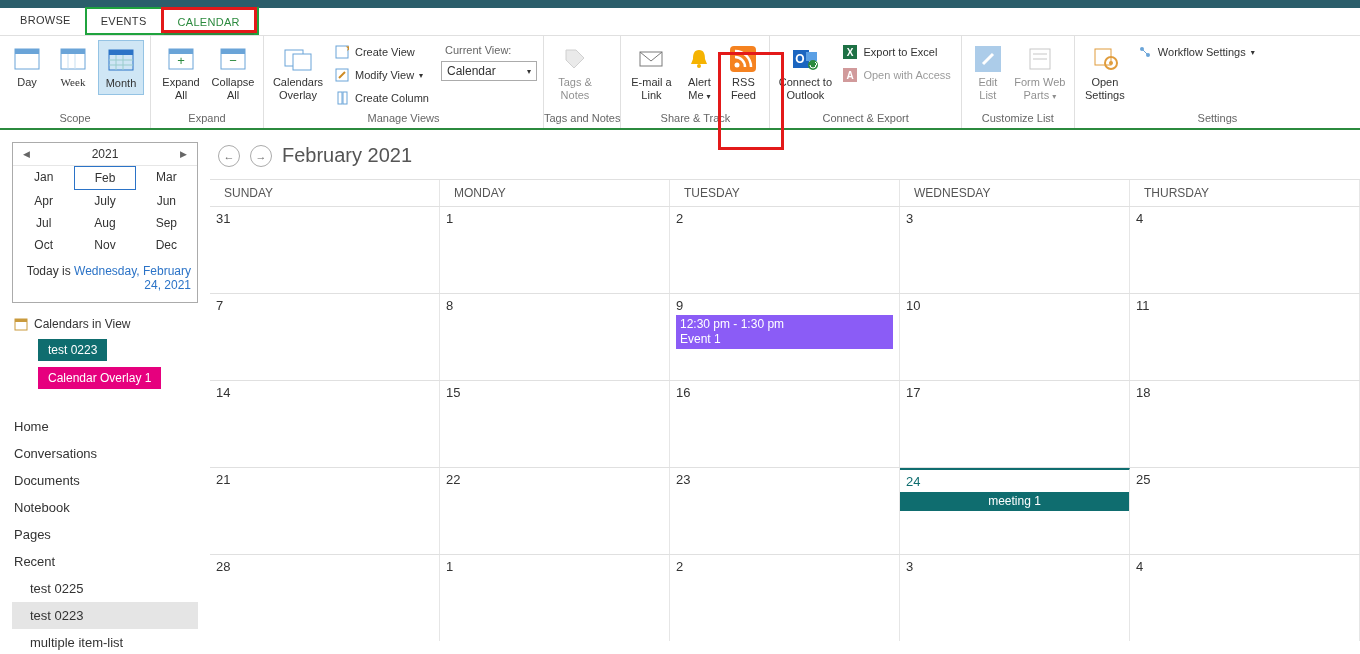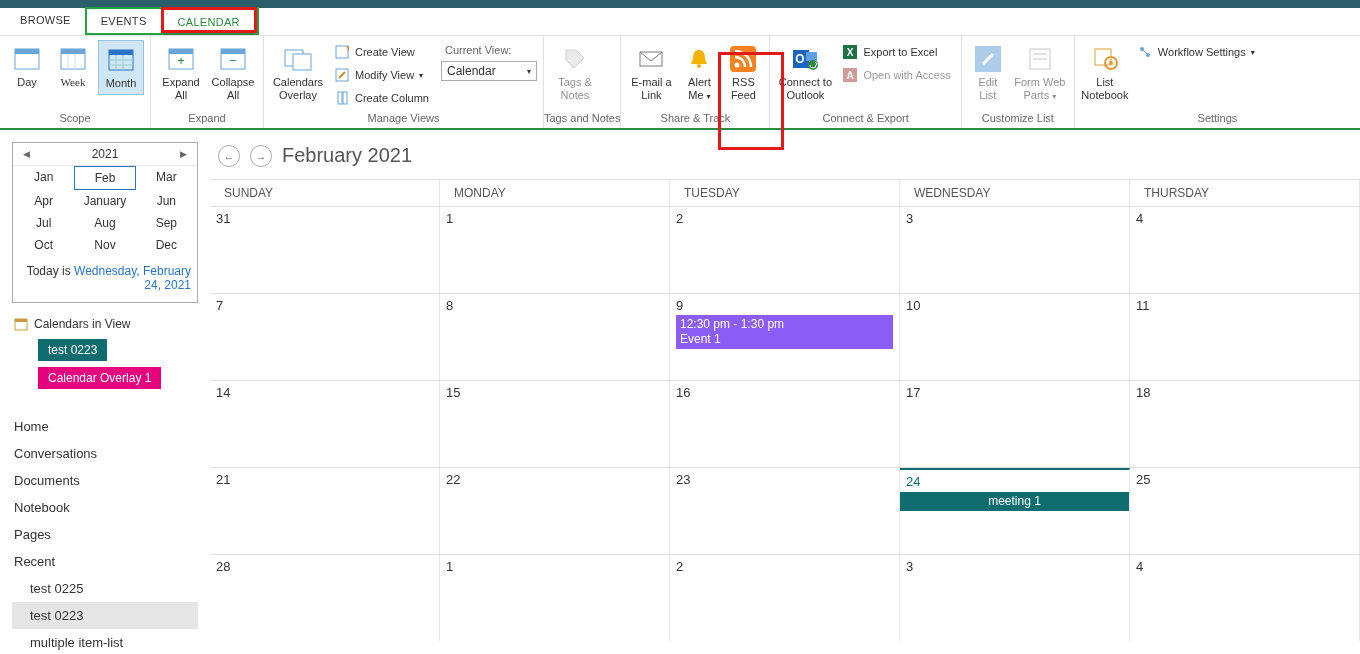--- a/index.html
+++ b/index.html
@@ -310,21 +310,21 @@
   <div class="ribbon-group" style="border-right:none; flex:1;">
     <div class="ribbon-group-content">
       <div class="rbtn-large">
         <span class="ic">
             <svg width="28" height="28">
               <rect x="4" y="4" width="16" height="16" fill="none" stroke="#e09c3c"></rect>
               <circle cx="20" cy="18" r="6" fill="none" stroke="#e09c3c" stroke-width="2"></circle>
               <circle cx="20" cy="18" r="2" fill="#e09c3c"></circle>
             </svg>
           </span>
-        <span class="lbl">List Notebook</span>
+        <span class="lbl">Open Settings</span>
       </div>
       <div class="stack">
         <div class="rbtn-small">
           <span class="ic">
               <svg width="14" height="14">
                 <circle cx="4" cy="4" r="2" fill="#6aa4d8"></circle>
                 <circle cx="10" cy="10" r="2" fill="#6aa4d8"></circle>
                 <path d="M4 4 L10 10" stroke="#6aa4d8"></path>
               </svg>
             </span>
@@ -343,21 +343,21 @@
       <div class="yp-head">
         <span class="yp-arrow">◀</span>
         <span>2021</span>
         <span class="yp-arrow">▶</span>
       </div>
       <div class="yp-grid" id="yp-grid">
           <div class="yp-cell">Jan</div>
           <div class="yp-cell current">Feb</div>
           <div class="yp-cell">Mar</div>
           <div class="yp-cell">Apr</div>
-          <div class="yp-cell">January</div>
+          <div class="yp-cell">July</div>
           <div class="yp-cell">Jun</div>
           <div class="yp-cell">Jul</div>
           <div class="yp-cell">Aug</div>
           <div class="yp-cell">Sep</div>
           <div class="yp-cell">Oct</div>
           <div class="yp-cell">Nov</div>
           <div class="yp-cell">Dec</div>
         </div>
       <div class="yp-today">
         <span>Today is </span><a href="#">Wednesday, February 24, 2021</a>

